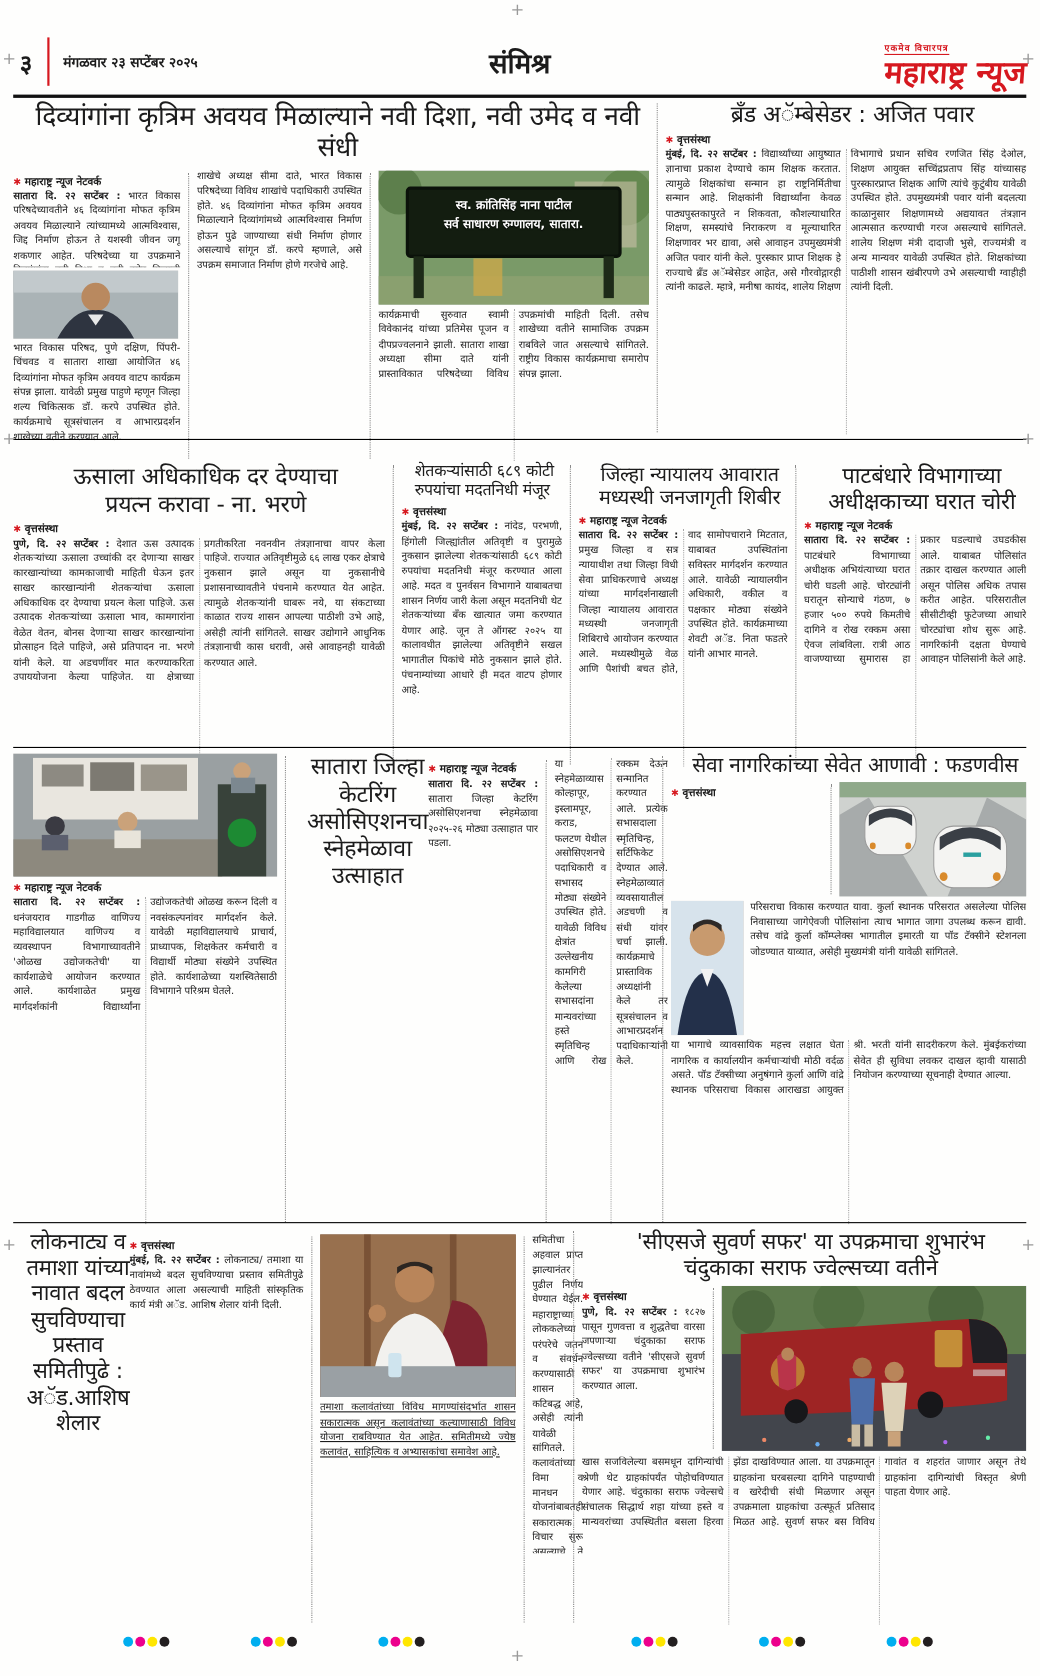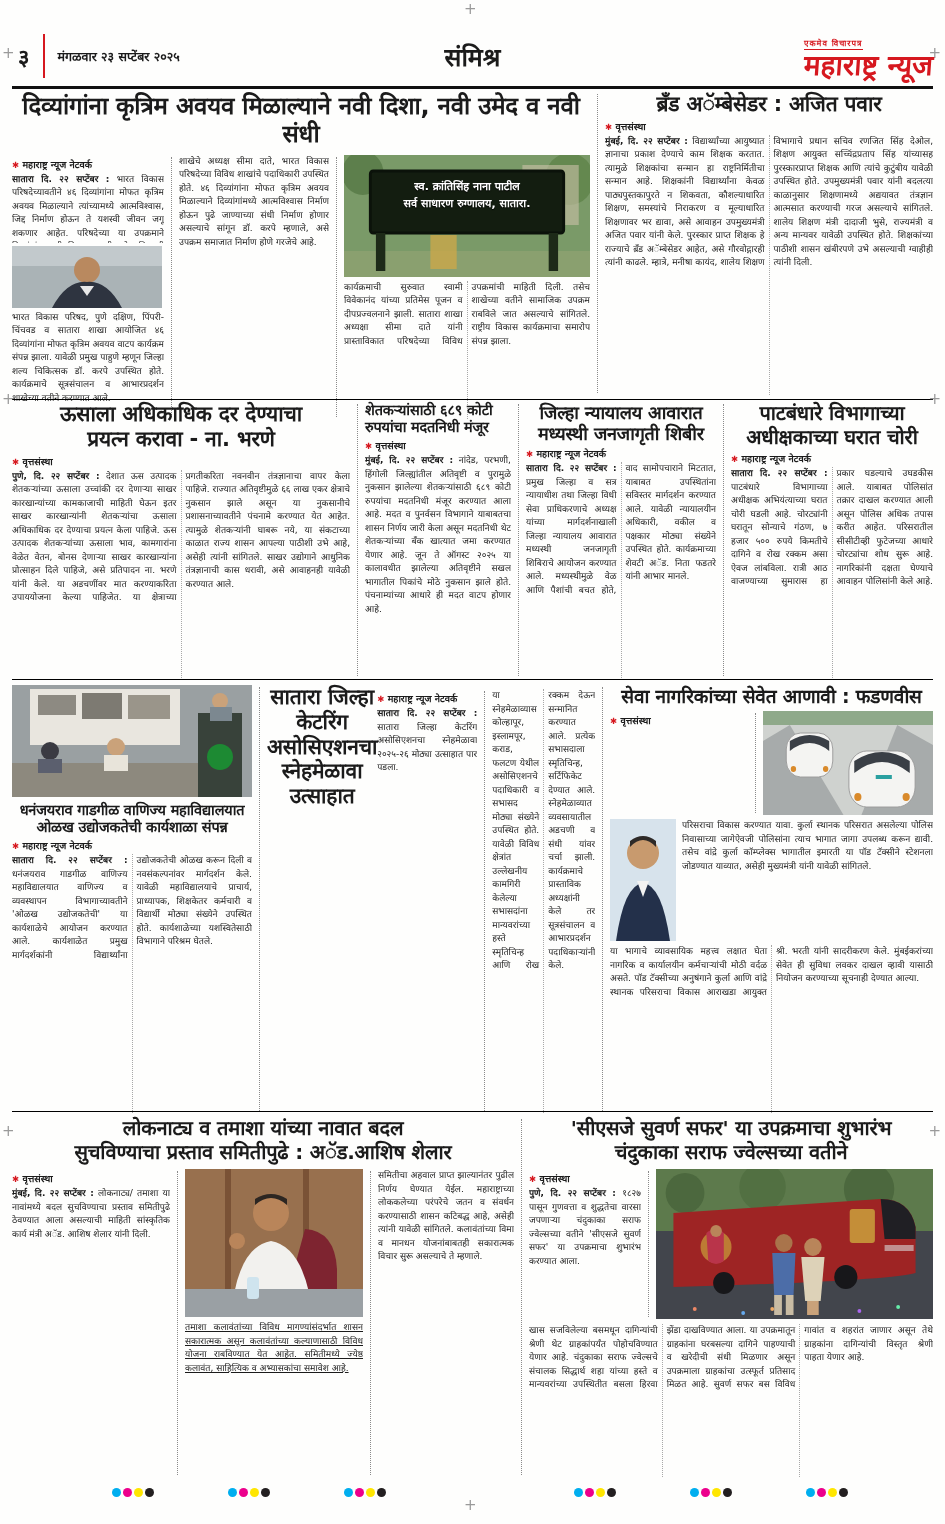--- a/index.html
+++ b/index.html
@@ -15,21 +15,21 @@
   .pageno{font-size:22px;font-weight:bold;padding:0 14px 0 6px;}
   .redbar{width:2px;height:44px;background:#d6181f;margin-right:12px;}
   .dateline-top{font-size:12.5px;font-weight:bold;}
   .section-title{position:absolute;left:0;right:0;text-align:center;font-size:25px;font-weight:bold;}
   .masthead{margin-left:auto;text-align:left;line-height:1;z-index:2;}
   .masthead .tag{color:#d6181f;font-size:8px;font-weight:bold;letter-spacing:1px;border-bottom:1px solid #d6181f;display:inline-block;padding-bottom:1px;}
   .masthead .nm{color:#d6181f;font-size:28px;font-weight:bold;transform:skewX(-4deg);display:block;margin-top:2px;}
   
   .row{left:12px;right:12px;display:flex;}
   .vsep{border-left:1px dotted #8a8a8a;margin:2px 7px;}
-  .hl{font-weight:bold;text-align:center;line-height:1.18;letter-spacing:-0.2px;}
+  .hl{font-weight:normal;text-align:center;line-height:1.18;letter-spacing:-0.2px;margin-left:12px;}
   .byline{font-size:9.5px;font-weight:bold;margin:3px 0 2px 0;}
   .mk{color:#d6181f;font-size:8.5px;}
   .bodytx{font-size:9px;line-height:1.5;text-align:justify;overflow:hidden;}
   .bodytx b{font-size:9px;}
   .c2{column-count:2;column-gap:9px;column-rule:1px dotted #a8a8a8;}
   .c3{column-count:3;column-gap:9px;column-rule:1px dotted #a8a8a8;}
   figure{margin:0;position:relative;overflow:hidden;background:#cfcfcf;}
   figure svg{display:block;width:100%;height:100%;}
   .rule-top{border-top:1px solid #000;}
   
@@ -104,21 +104,21 @@
 
   <div style="flex:1;display:flex;flex-direction:column;">
     <div class="hl" style="font-size:21px;">
       <div>ब्रँड अॅम्बेसेडर : अजित पवार</div>
     </div>
     <div class="byline"><span class="mk">✱</span> <span>वृत्तसंस्था</span></div>
     <div class="bodytx c2" style="flex:1;"><b>मुंबई, दि. २२ सप्टेंबर :</b> <span>विद्यार्थ्यांच्या आयुष्यात ज्ञानाचा प्रकाश देण्याचे काम शिक्षक करतात. त्यामुळे शिक्षकांचा सन्मान हा राष्ट्रनिर्मितीचा सन्मान आहे. शिक्षकांनी विद्यार्थ्यांना केवळ पाठ्यपुस्तकापुरते न शिकवता, कौशल्याधारित शिक्षण, समस्यांचे निराकरण व मूल्याधारित शिक्षणावर भर द्यावा, असे आवाहन उपमुख्यमंत्री अजित पवार यांनी केले. पुरस्कार प्राप्त शिक्षक हे राज्याचे ब्रँड अॅम्बेसेडर आहेत, असे गौरवोद्गारही त्यांनी काढले. म्हात्रे, मनीषा कायंद, शालेय शिक्षण विभागाचे प्रधान सचिव रणजित सिंह देओल, शिक्षण आयुक्त सच्चिंद्रप्रताप सिंह यांच्यासह पुरस्कारप्राप्त शिक्षक आणि त्यांचे कुटुंबीय यावेळी उपस्थित होते. उपमुख्यमंत्री पवार यांनी बदलत्या काळानुसार शिक्षणामध्ये अद्ययावत तंत्रज्ञान आत्मसात करण्याची गरज असल्याचे सांगितले. शालेय शिक्षण मंत्री दादाजी भुसे, राज्यमंत्री व अन्य मान्यवर यावेळी उपस्थित होते. शिक्षकांच्या पाठीशी शासन खंबीरपणे उभे असल्याची ग्वाहीही त्यांनी दिली.</span></div>
   </div>
 </div>
 
-<div class="abs row rule-top" style="top:399px;height:276px;padding-top:2px;">
+<div class="abs row rule-top" style="top:399px;height:276px;padding-top:21px;">
 
   <div style="width:338px;display:flex;flex-direction:column;">
     <div class="hl" style="font-size:21px;">
       <div>ऊसाला अधिकाधिक दर देण्याचा</div>
       <div>प्रयत्न करावा - ना. भरणे</div>
     </div>
     <div class="byline"><span class="mk">✱</span> <span>वृत्तसंस्था</span></div>
     <div class="bodytx c2" style="flex:1;"><b>पुणे, दि. २२ सप्टेंबर :</b> <span>देशात ऊस उत्पादक शेतकऱ्यांच्या ऊसाला उच्चांकी दर देणाऱ्या साखर कारखान्यांच्या कामकाजाची माहिती घेऊन इतर साखर कारखान्यांनी शेतकऱ्यांचा ऊसाला अधिकाधिक दर देण्याचा प्रयत्न केला पाहिजे. ऊस उत्पादक शेतकऱ्यांच्या ऊसाला भाव, कामगारांना वेळेत वेतन, बोनस देणाऱ्या साखर कारखान्यांना प्रोत्साहन दिले पाहिजे, असे प्रतिपादन ना. भरणे यांनी केले. या अडचणींवर मात करण्याकरिता उपाययोजना केल्या पाहिजेत. या क्षेत्राच्या प्रगतीकरिता नवनवीन तंत्रज्ञानाचा वापर केला पाहिजे. राज्यात अतिवृष्टीमुळे ६६ लाख एकर क्षेत्राचे नुकसान झाले असून या नुकसानीचे प्रशासनाच्यावतीने पंचनामे करण्यात येत आहेत. त्यामुळे शेतकऱ्यांनी घाबरू नये, या संकटाच्या काळात राज्य शासन आपल्या पाठीशी उभे आहे, असेही त्यांनी सांगितले. साखर उद्योगाने आधुनिक तंत्रज्ञानाची कास धरावी, असे आवाहनही यावेळी करण्यात आले.</span></div>
   </div>
   <div class="vsep"></div>
@@ -167,24 +167,20 @@
         <circle cx="38" cy="66" r="9" fill="#3a3a42"></circle>
           <rect x="26" y="74" width="24" height="14" fill="#5b5f6e"></rect>
         <circle cx="104" cy="62" r="9" fill="#caa27a"></circle>
           <rect x="92" y="70" width="24" height="16" fill="#e8e4da"></rect>
         <rect x="186" y="28" width="44" height="84" fill="#38423a"></rect>
         <circle cx="208" cy="72" r="13" fill="#1d8a33"></circle>
         <circle cx="208" cy="16" r="8" fill="#caa27a"></circle>
           <rect x="198" y="22" width="22" height="14" fill="#7c8890"></rect>
       </svg>
     </figure>
-    <div class="hl" style="font-size:14.5px;margin-top:5px;">
-      <div>धनंजयराव गाडगीळ वाणिज्य महाविद्यालयात</div>
-      <div>ओळख उद्योजकतेची कार्यशाळा संपन्न</div>
-    </div>
     <div class="byline"><span class="mk">✱</span> <span>महाराष्ट्र न्यूज नेटवर्क</span></div>
     <div class="bodytx c2" style="flex:1;"><b>सातारा दि. २२ सप्टेंबर :</b> <span>धनंजयराव गाडगीळ वाणिज्य महाविद्यालयात वाणिज्य व व्यवस्थापन विभागाच्यावतीने 'ओळख उद्योजकतेची' या कार्यशाळेचे आयोजन करण्यात आले. कार्यशाळेत प्रमुख मार्गदर्शकांनी विद्यार्थ्यांना उद्योजकतेची ओळख करून दिली व नवसंकल्पनांवर मार्गदर्शन केले. यावेळी महाविद्यालयाचे प्राचार्य, प्राध्यापक, शिक्षकेतर कर्मचारी व विद्यार्थी मोठ्या संख्येने उपस्थित होते. कार्यशाळेच्या यशस्वितेसाठी विभागाने परिश्रम घेतले.</span></div>
   </div>
   <div class="vsep"></div>
 
   <div style="width:328px;display:flex;flex-direction:row;">
     <div class="hl" style="font-size:21px;">
       <div>सातारा जिल्हा केटरिंग</div>
       <div>असोसिएशनचा स्नेहमेळावा उत्साहात</div>
     </div>
@@ -315,21 +311,21 @@
         </svg>
       </figure>
       <div class="bodytx" style="flex:1;margin-left:6px;height:122px;">परिसराचा विकास करण्यात यावा. कुर्ला स्थानक परिसरात असलेल्या पोलिस निवासाच्या जागेऐवजी पोलिसांना त्याच भागात जागा उपलब्ध करून द्यावी. तसेच वांद्रे कुर्ला कॉम्प्लेक्स भागातील इमारती या पॉड टॅक्सीने स्टेशनला जोडण्यात याव्यात, असेही मुख्यमंत्री यांनी यावेळी सांगितले.</div>
     </div>
     <div class="bodytx c2" style="flex:1;margin-top:4px;">या भागाचे व्यावसायिक महत्त्व लक्षात घेता नागरिक व कार्यालयीन कर्मचाऱ्यांची मोठी वर्दळ असते. पॉड टॅक्सीच्या अनुषंगाने कुर्ला आणि वांद्रे स्थानक परिसराचा विकास आराखडा आयुक्त श्री. भरती यांनी सादरीकरण केले. मुंबईकरांच्या सेवेत ही सुविधा लवकर दाखल व्हावी यासाठी नियोजन करण्याच्या सूचनाही देण्यात आल्या.</div>
   </div>
 </div>
 
 <div class="abs row rule-top" style="top:1111px;height:360px;padding-top:5px;">
 
-  <div style="width:502px;display:flex;flex-direction:column;">
+  <div style="width:502px;display:flex;flex-direction:row;">
     <div class="hl" style="font-size:20px;">
       <div>लोकनाट्य व तमाशा यांच्या नावात बदल</div>
       <div>सुचविण्याचा प्रस्ताव समितीपुढे : अॅड.आशिष शेलार</div>
     </div>
     <div style="display:flex;flex:1;margin-top:5px;">
       <div style="width:158px;">
         <div class="byline"><span class="mk">✱</span> <span>वृत्तसंस्था</span></div>
         <div class="bodytx" style="height:270px;"><b>मुंबई, दि. २२ सप्टेंबर :</b> <span>लोकनाट्य/ तमाशा या नावांमध्ये बदल सुचविण्याचा प्रस्ताव समितीपुढे ठेवण्यात आला असल्याची माहिती सांस्कृतिक कार्य मंत्री अॅड. आशिष शेलार यांनी दिली.</span></div>
       </div>
       <div class="vsep"></div>

